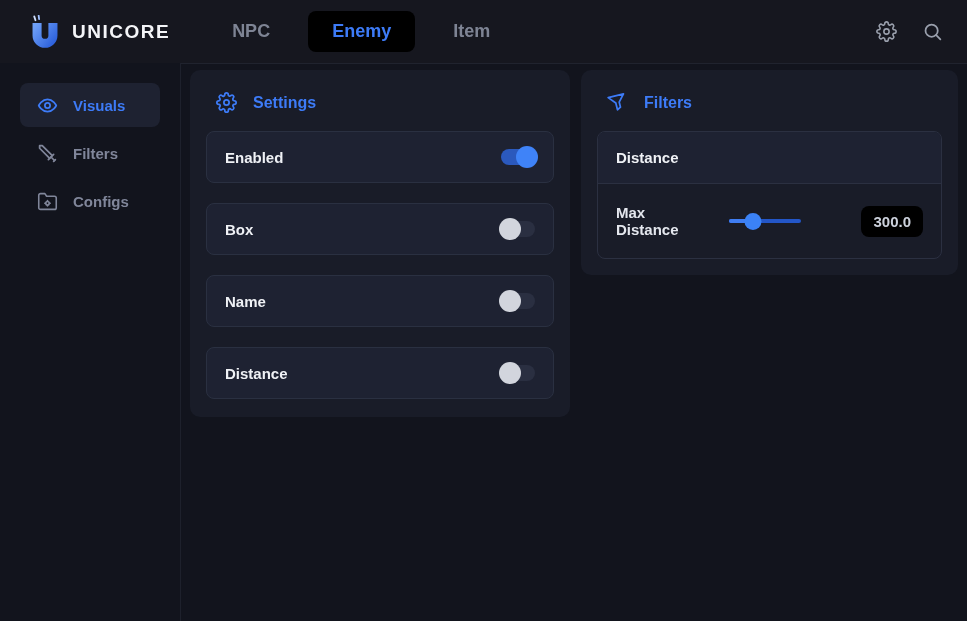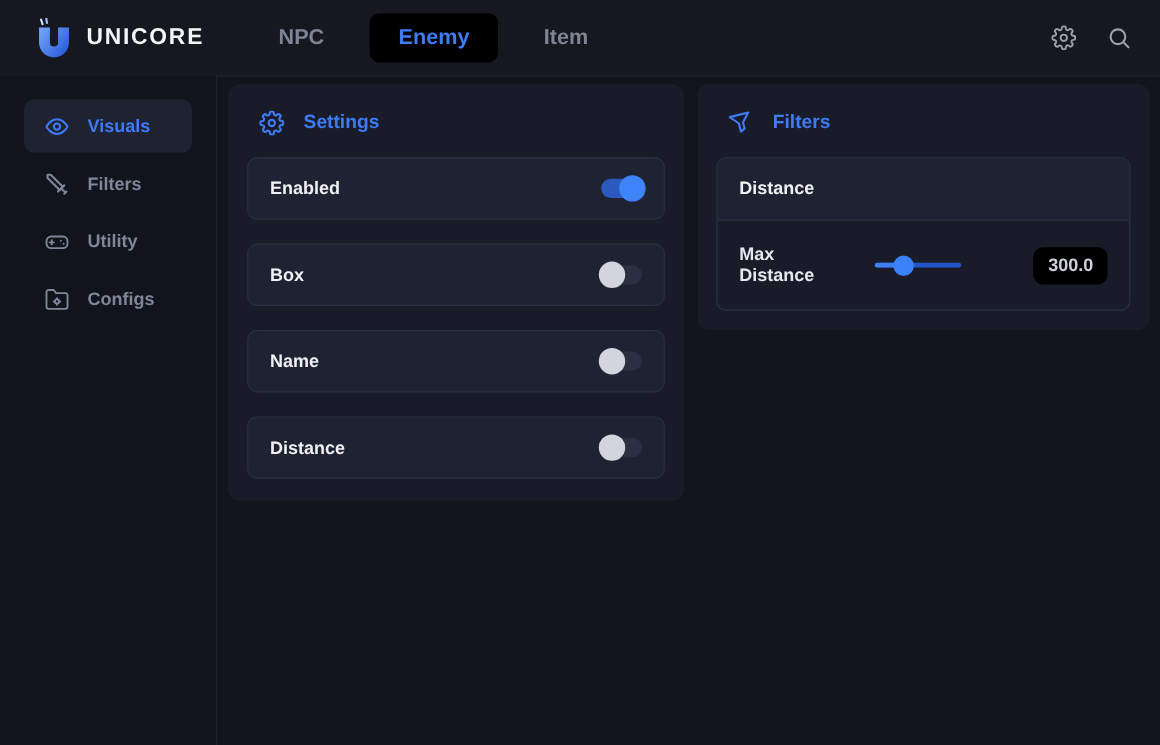--- a/index.html
+++ b/index.html
@@ -150,29 +150,20 @@
     <svg viewBox="0 0 24 24" fill="none" stroke="currentColor" stroke-width="2" stroke-linecap="round" stroke-linejoin="round">
       <path d="M14.5 17.5 3 6V3h3l11.5 11.5"></path>
         <path d="M13 19l6-6"></path>
         <path d="M16 16l4 4"></path>
         <path d="M19 21l2-2"></path>
     </svg>
     <span>Filters</span>
   </div>
   <div class="side-item">
     <svg viewBox="0 0 24 24" fill="none" stroke="currentColor" stroke-width="1.8" stroke-linecap="round" stroke-linejoin="round">
-      <rect x="2" y="7" width="20" height="11" rx="4.5"></rect>
-      <path d="M7 10.5v4M5 12.5h4"></path>
-      <circle cx="15.7" cy="11" r="0.9" fill="currentColor" stroke="none"></circle>
-      <circle cx="18.3" cy="13.8" r="0.9" fill="currentColor" stroke="none"></circle>
-    </svg>
-    <span>Utility</span>
-  </div>
-  <div class="side-item">
-    <svg viewBox="0 0 24 24" fill="none" stroke="currentColor" stroke-width="1.8" stroke-linecap="round" stroke-linejoin="round">
       <path d="M22 19a2 2 0 0 1-2 2H4a2 2 0 0 1-2-2V5a2 2 0 0 1 2-2h5l2 3h9a2 2 0 0 1 2 2z"></path>
       <circle cx="12" cy="14" r="2"></circle>
       <path d="M12 10.8v1M12 16.2v1M8.9 14h1M14.1 14h1"></path>
     </svg>
     <span>Configs</span>
   </div>
 </div>
 
 <div class="main">
 

